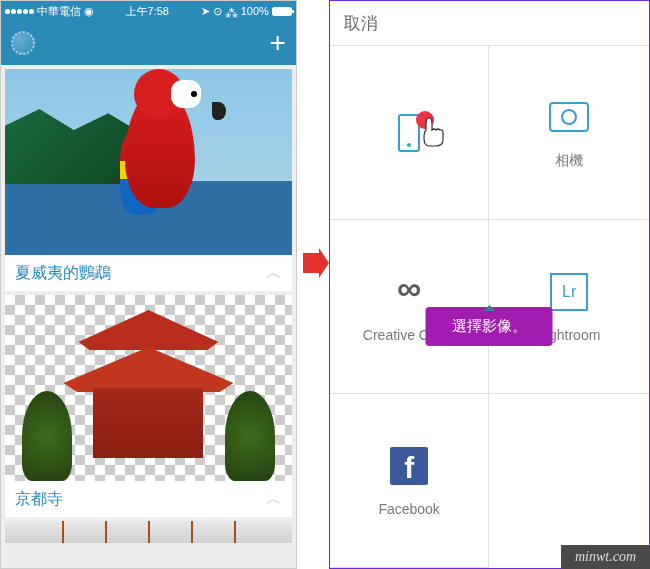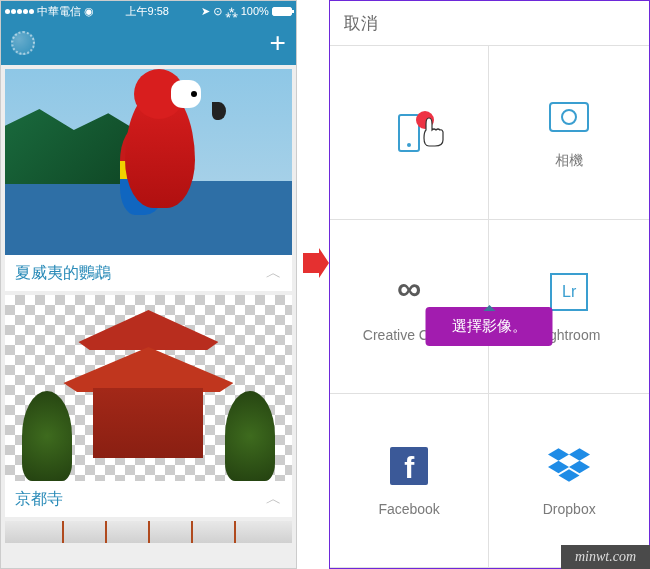--- a/index.html
+++ b/index.html
@@ -110,21 +110,21 @@
         <div class="signal-dots">
             <span></span>
             <span></span>
             <span></span>
             <span></span>
             <span></span>
           </div>
         <span>中華電信</span>
         <span>◉</span>
       </div>
-      <span>上午9:58</span>
+      <span>上午7:58</span>
       <div class="status-right">
         <span>➤</span>
         <span>⊙</span>
         <span>⁂</span>
         <span>100%</span>
         <div class="battery">
             <div class="battery-fill"></div>
           </div>
       </div>
     </div>
@@ -220,34 +220,20 @@
             <div class="icon-lr">Lr</div>
           </div>
         <span class="source-label">Lightroom</span>
       </div>
       <div class="source-cell">
         <div class="src-icon">
             <div class="icon-fb">f</div>
           </div>
         <span class="source-label">Facebook</span>
       </div>
-      <div class="source-cell">
-        <div class="src-icon">
-          <div class="icon-db"><svg viewBox="0 0 40 34">
-                <g fill="#1f8ce6">
-                  <polygon points="10,0 20,6 10,12 0,6"></polygon>
-                  <polygon points="30,0 40,6 30,12 20,6"></polygon>
-                  <polygon points="10,12 20,18 10,24 0,18"></polygon>
-                  <polygon points="30,12 40,18 30,24 20,18"></polygon>
-                  <polygon points="20,20 30,26 20,32 10,26"></polygon>
-                </g>
-              </svg></div>
-        </div>
-        <span class="source-label">Dropbox</span>
-      </div>
     </div>
 
     <div class="tooltip">
       <span>選擇影像。</span>
     </div>
   </div>
 </div>
 
 <div class="wm">minwt.com</div>
 

